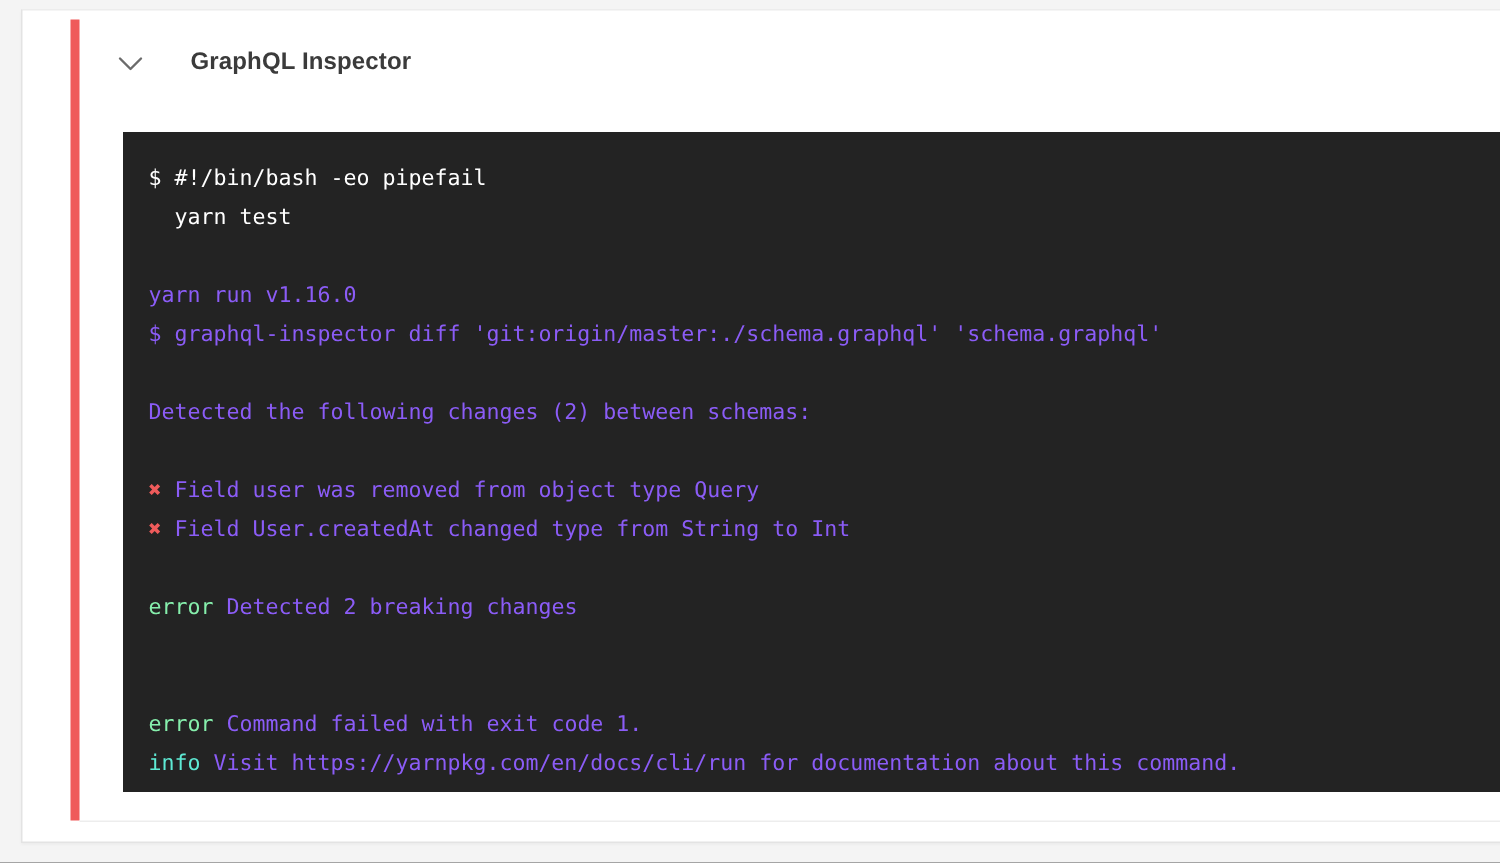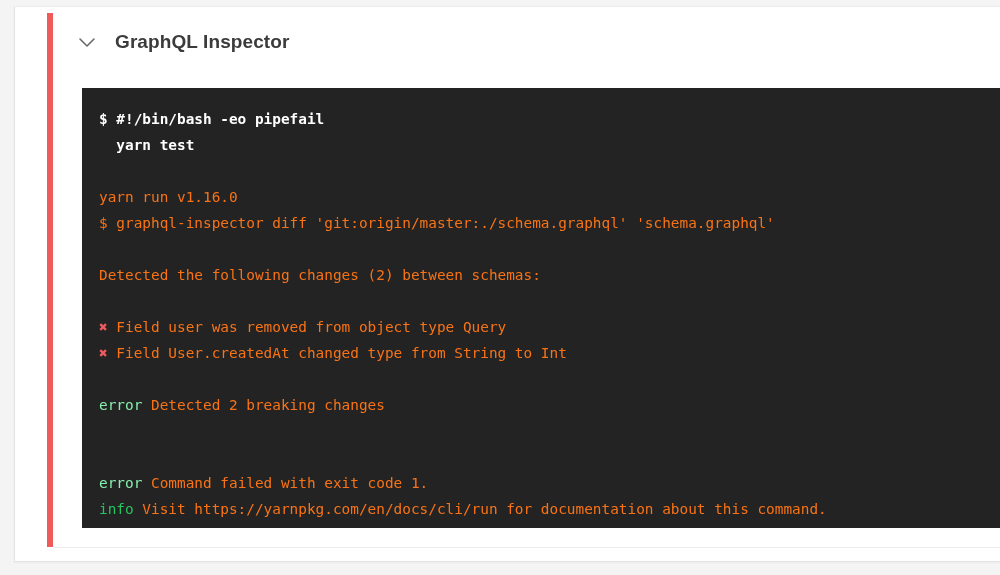--- a/index.html
+++ b/index.html
@@ -63,22 +63,22 @@
     height: 28px;
     display: flex;
     align-items: center;
     justify-content: center;
     color: #6b6b6b;
     flex: 0 0 auto;
   }
   #chevron-down-icon svg { display: block; }
 
   #step-title {
-    margin-left: 14px;
-    font-size: 19px;
+    margin-left: 26px;
+    font-size: 16px;
     font-weight: bold;
     color: #3b3b3b;
     letter-spacing: 0.1px;
     white-space: nowrap;
   }
 
   
   #log-console {
     position: absolute;
     left: 67px;
@@ -95,24 +95,24 @@
     color: #e8e8e8;
     white-space: pre;
   }
 
   .log-line {
     min-height: 26px;
     white-space: pre;
   }
   .log-line.blank { height: 26px; }
 
-  .seg-bold   { font-weight: bold; color: #ffffff; }
-  .seg-plain  { color: #f97316; }
+  .seg-bold   { font-weight: normal; color: #ffffff; }
+  .seg-plain  { color: #8b5cf6; }
   .seg-error  { color: #86efac; }
-  .seg-info   { color: #22c55e; }
+  .seg-info   { color: #5eead4; }
   .seg-cross  { color: #ef5b5b; font-weight: bold; }
 
   
   #card-footer-divider {
     position: absolute;
     left: 38px;
     top: 540px;
     width: 962px;
     height: 1px;
     background: #ededed;

